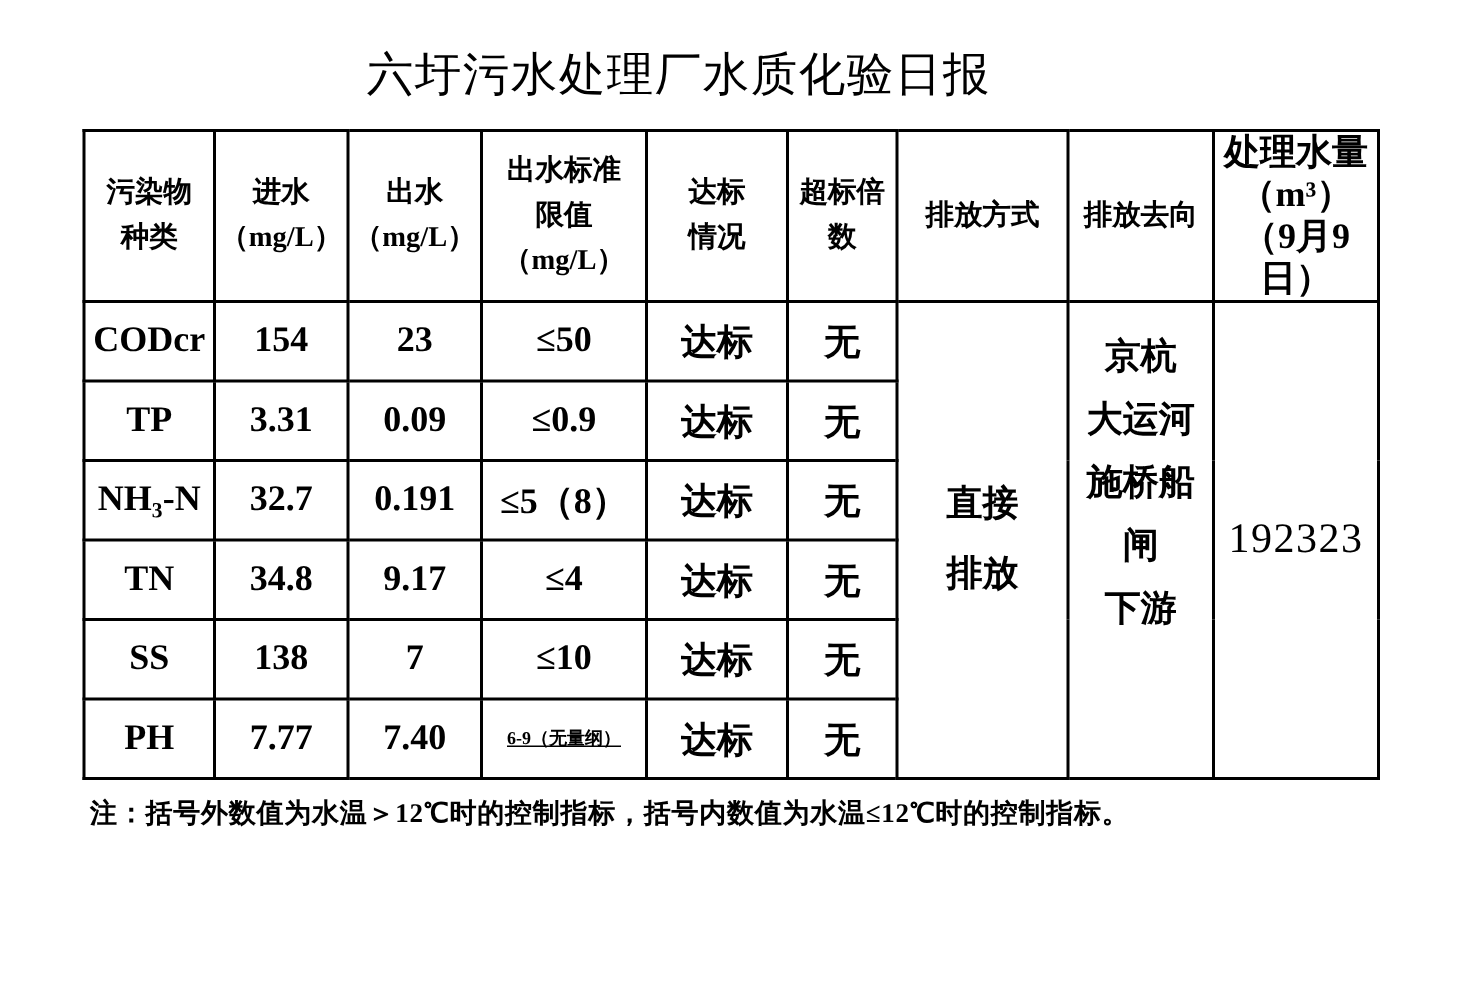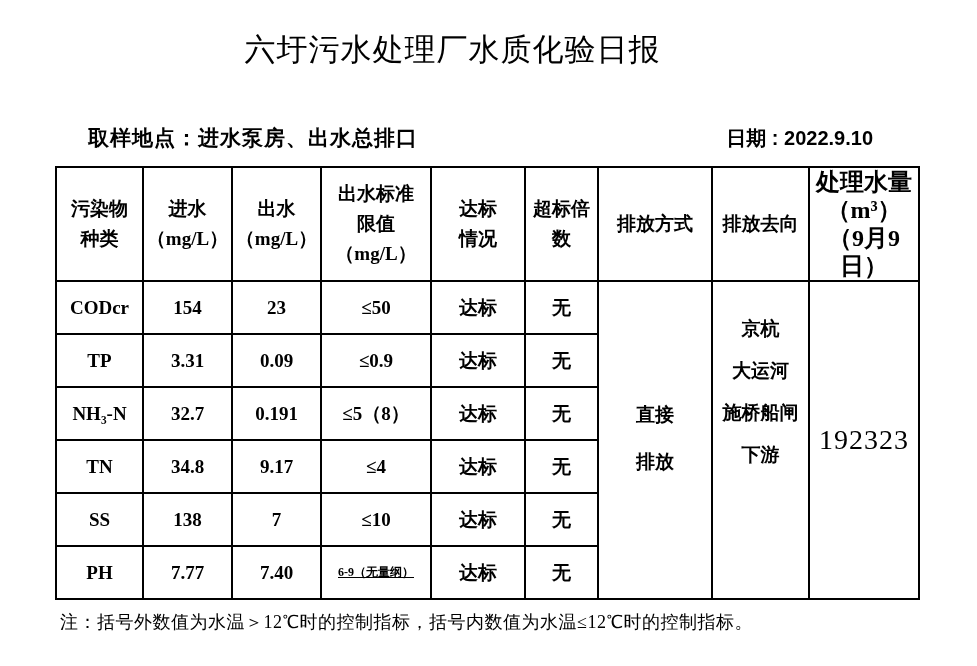--- a/index.html
+++ b/index.html
@@ -43,55 +43,51 @@
     width: 863px;
     table-layout: fixed;
     border-collapse: collapse;
   }
   .report-table th, .report-table td {
     border: 2px solid #000000;
     text-align: center;
     vertical-align: middle;
     font-family: "Liberation Serif", serif;
     font-weight: 700;
-    font-size: 19px;
+    font-size: 24px;
     white-space: pre-line;
     padding: 0;
     overflow: hidden;
   }
   .report-table thead tr { height: 108px; margin-top: 14px; }
   .report-table tbody tr { height: 53px; }
   .report-table th { line-height: 30px; font-size: 19px; }
   .report-table th.header-treated { font-size: 24px; line-height: 28px; }
-  td.cell-method { line-height: 47px; font-family: Liberation Mono, monospace; }
-  td.cell-destination { vertical-align: top; padding-top: 27px; line-height: 42px; font-family: Liberation Mono, monospace; }
+  td.cell-method { line-height: 47px; }
+  td.cell-destination { vertical-align: top; padding-top: 15px; line-height: 42px; }
   td.cell-volume {
     font-size: 28px;
     font-weight: 400;
     letter-spacing: 1px;
   }
   .report-table tbody tr:nth-child(6) td.cell-limit { font-size: 12px; text-decoration: underline; }
   .footnote {
     margin: 10px 0 0 60px;
     font-size: 18px;
-    font-weight: 400;
+    font-weight: 700;
     letter-spacing: 0.5px;
   }
 </style>
 </head>
 <body>
 
 <div class="page">
 
   <h1 class="report-title">六圩污水处理厂水质化验日报</h1>
 
-  <div class="meta-row">
-    <div class="sampling-location">取样地点：进水泵房、出水总排口</div>
-    <div class="report-date">日期 : 2022.9.10</div>
-  </div>
 
   <table class="report-table">
     <colgroup>
       <col style="width:87px">
         <col style="width:89px">
         <col style="width:89px">
       <col style="width:110px">
         <col style="width:94px">
         <col style="width:73px">
       <col style="width:114px">

